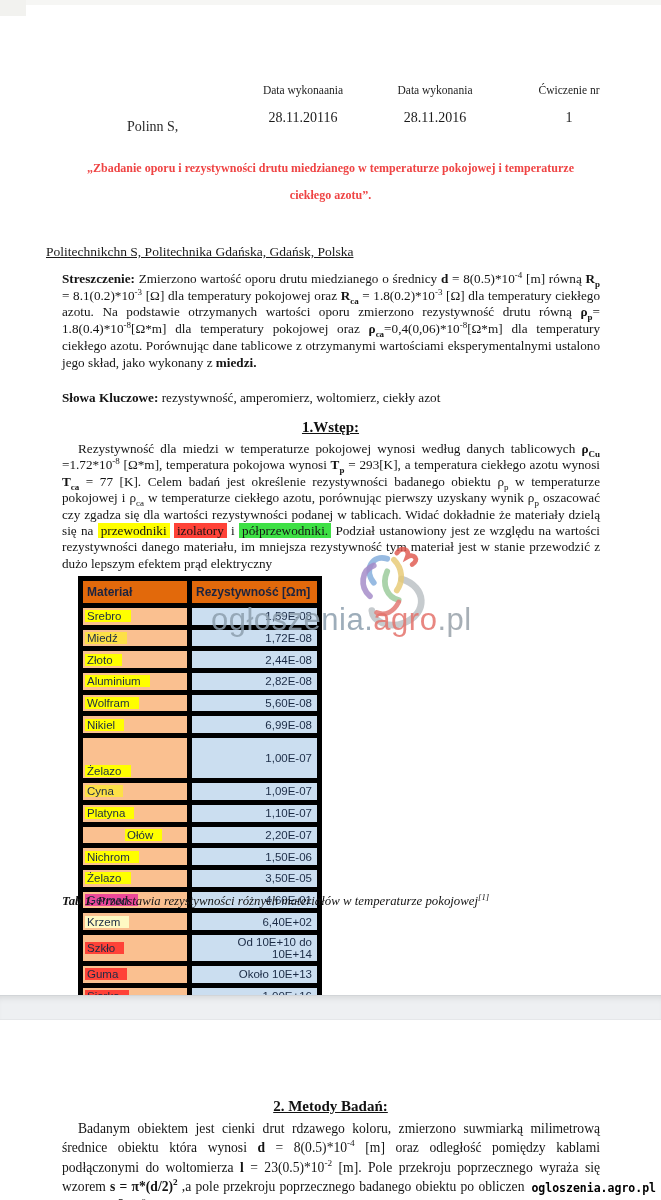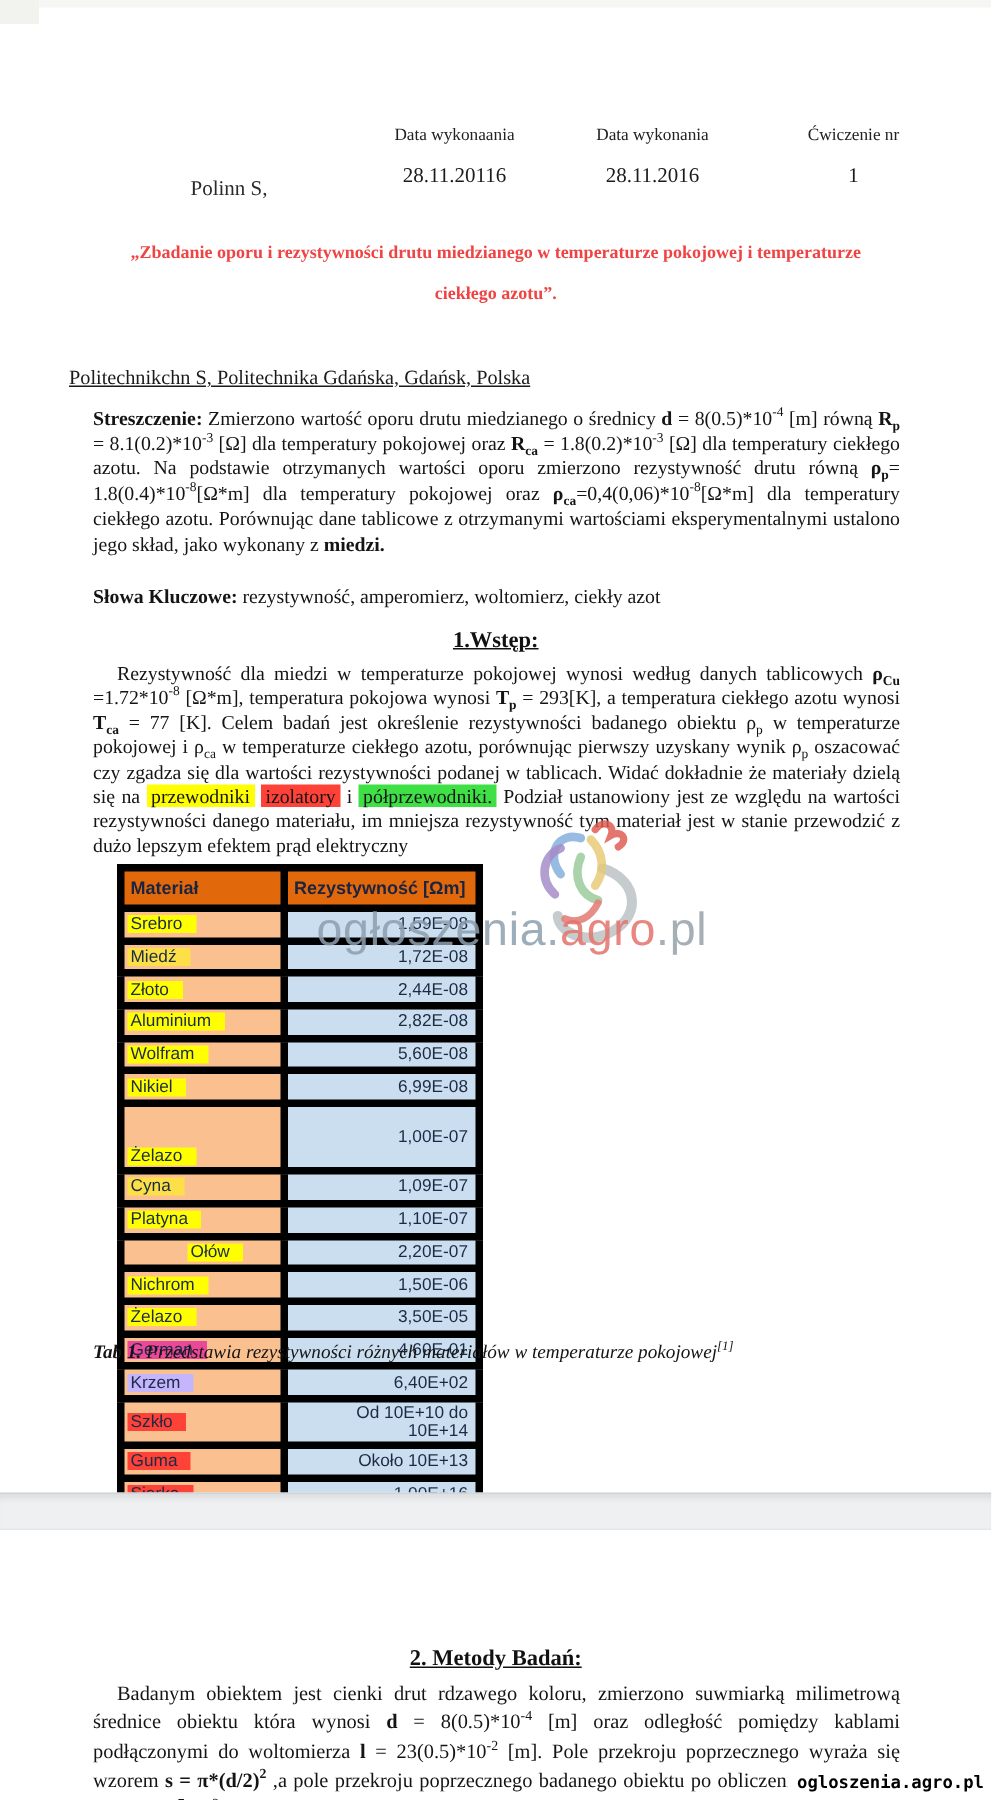--- a/index.html
+++ b/index.html
@@ -178,21 +178,21 @@
         </tr>
         <tr>
           <td class="cell-material"><span class="mat-hl" style="background: rgb(255, 255, 0);">Żelazo</span></td>
           <td class="cell-value">3,50E-05</td>
         </tr>
         <tr>
           <td class="cell-material"><span class="mat-hl" style="background: #ec4899;">German</span></td>
           <td class="cell-value">4,60E-01</td>
         </tr>
         <tr>
-          <td class="cell-material"><span class="mat-hl" style="background: #c4b5fd;">Krzem</span></td>
+          <td class="cell-material"><span class="mat-hl" style="background: #fef9c3;">Krzem</span></td>
           <td class="cell-value">6,40E+02</td>
         </tr>
         <tr>
           <td class="cell-material"><span class="mat-hl" style="background: rgb(255, 66, 56);">Szkło</span></td>
           <td class="cell-value">Od 10E+10 do 10E+14</td>
         </tr>
         <tr>
           <td class="cell-material"><span class="mat-hl" style="background: rgb(255, 66, 56);">Guma</span></td>
           <td class="cell-value">Około 10E+13</td>
         </tr>

